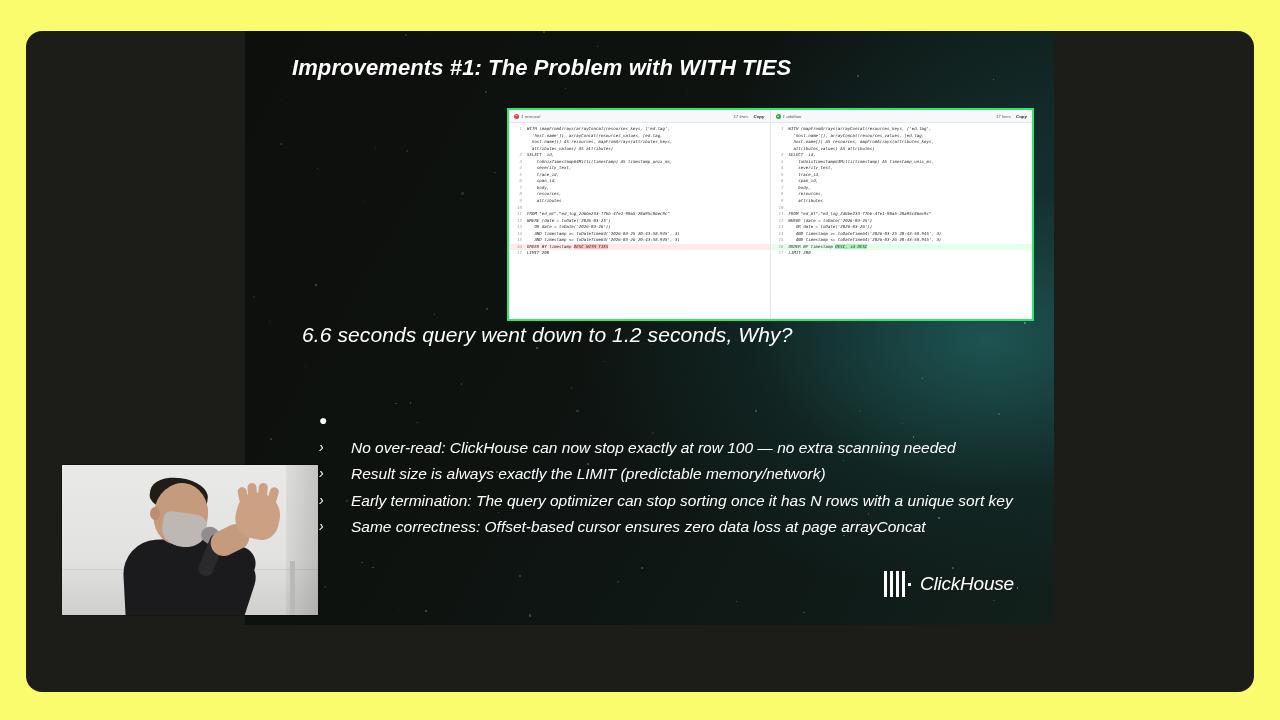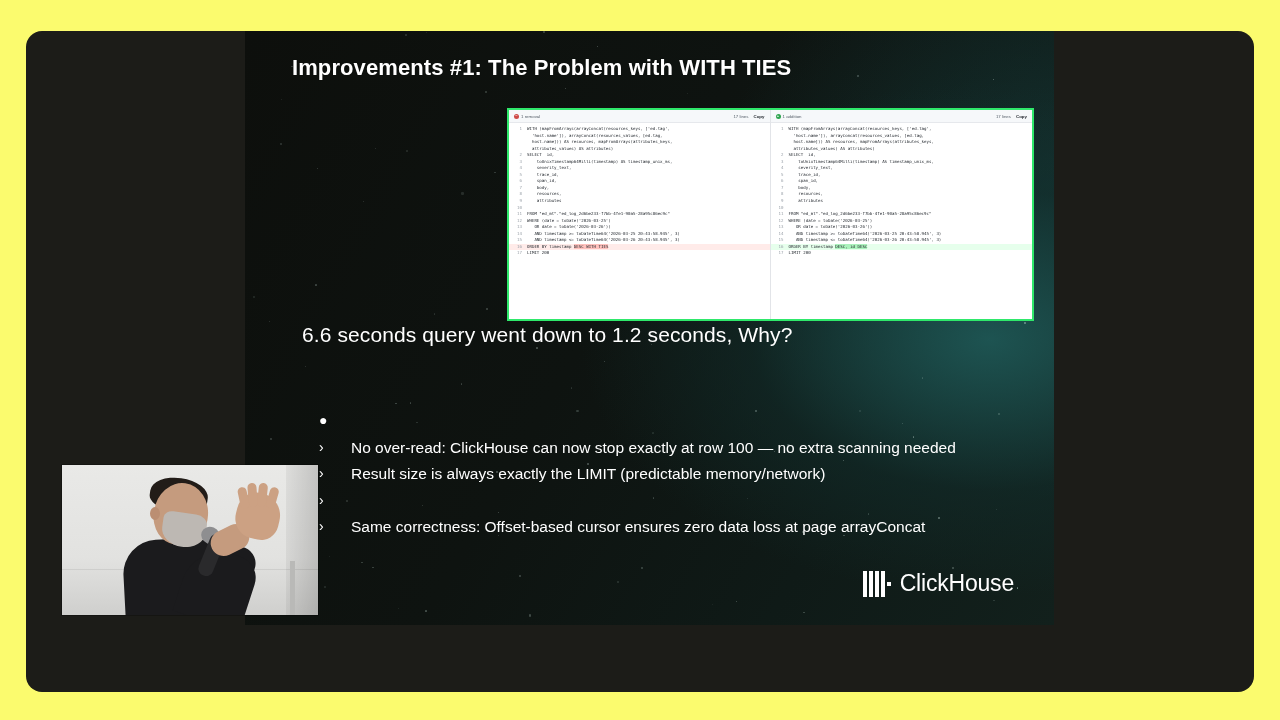--- a/index.html
+++ b/index.html
@@ -22,20 +22,21 @@
 
   
   #slide {
     position: absolute; left: 219px; top: 0px;
     width: 809px; height: 594px;
     background:
       radial-gradient(ellipse 70% 60% at 92% 52%, rgba(30,86,84,0.95) 0%, rgba(18,46,44,0.55) 42%, rgba(10,20,18,0.0) 72%),
       radial-gradient(ellipse 60% 70% at 100% 30%, rgba(24,70,70,0.55) 0%, rgba(10,24,22,0.0) 70%),
       linear-gradient(120deg, #0d0f0c 0%, #0e1310 45%, #0f1a17 75%, #12201c 100%);
     overflow: hidden;
+    font-style: italic;
   }
   .starfield { position: absolute; inset: 0; pointer-events: none; }
   .star { position: absolute; background: #cfe6df; border-radius: 50%; }
 
   
   #slide-title {
     position: absolute; left: 47px; top: 24px;
     font-size: 22px; font-weight: bold; color: #ffffff;
     letter-spacing: 0.1px;
     text-shadow: 0 0 1px rgba(0,0,0,0.6);
@@ -143,21 +144,21 @@
   .p-mic-top { position: absolute; left: 139px; top: 62px; width: 19px; height: 17px;
     background: #8e8e90; border-radius: 50%; transform: rotate(22deg); }
   .p-stand { position: absolute; left: 228px; top: 96px; width: 5px; height: 56px;
     background: #b9b9b7; }
 
   
   #logo { position: absolute; right: 40px; bottom: 28px; display: flex; align-items: center; gap: 9px; }
   #logo-mark { display: flex; align-items: flex-end; gap: 2.6px; height: 26px; }
   #logo-mark .bar { width: 3.4px; height: 26px; background: #ffffff; }
   #logo-mark .sq { width: 3.4px; height: 3.4px; background: #ffffff; margin-bottom: 11px; }
-  #logo-text { color: #ffffff; font-size: 23px; letter-spacing: -0.2px; }
+  #logo-text { color: #ffffff; font-size: 19px; letter-spacing: -0.2px; }
 </style>
 </head>
 <body>
 
 <div id="stage">
 
   <div id="deck">
 
     <div id="slide">
       <div class="starfield" id="starfield">
@@ -356,20 +357,21 @@
           <div class="bullet">
             <span class="mk">›</span>
             <span class="tx">No over-read: ClickHouse can now stop exactly at row 100 — no extra scanning needed</span>
           </div>
           <div class="bullet">
             <span class="mk">›</span>
             <span class="tx">Result size is always exactly the LIMIT (predictable memory/network)</span>
           </div>
           <div class="bullet">
             <span class="mk">›</span>
+            <span class="tx">Early termination: The query optimizer can stop sorting once it has N rows with a unique sort key</span>
           </div>
           <div class="bullet">
             <span class="mk">›</span>
             <span class="tx">Same correctness: Offset-based cursor ensures zero data loss at page arrayConcat</span>
           </div>
         </div>
 
       <div id="logo">
         <span id="logo-mark">
           <span class="bar"></span>

